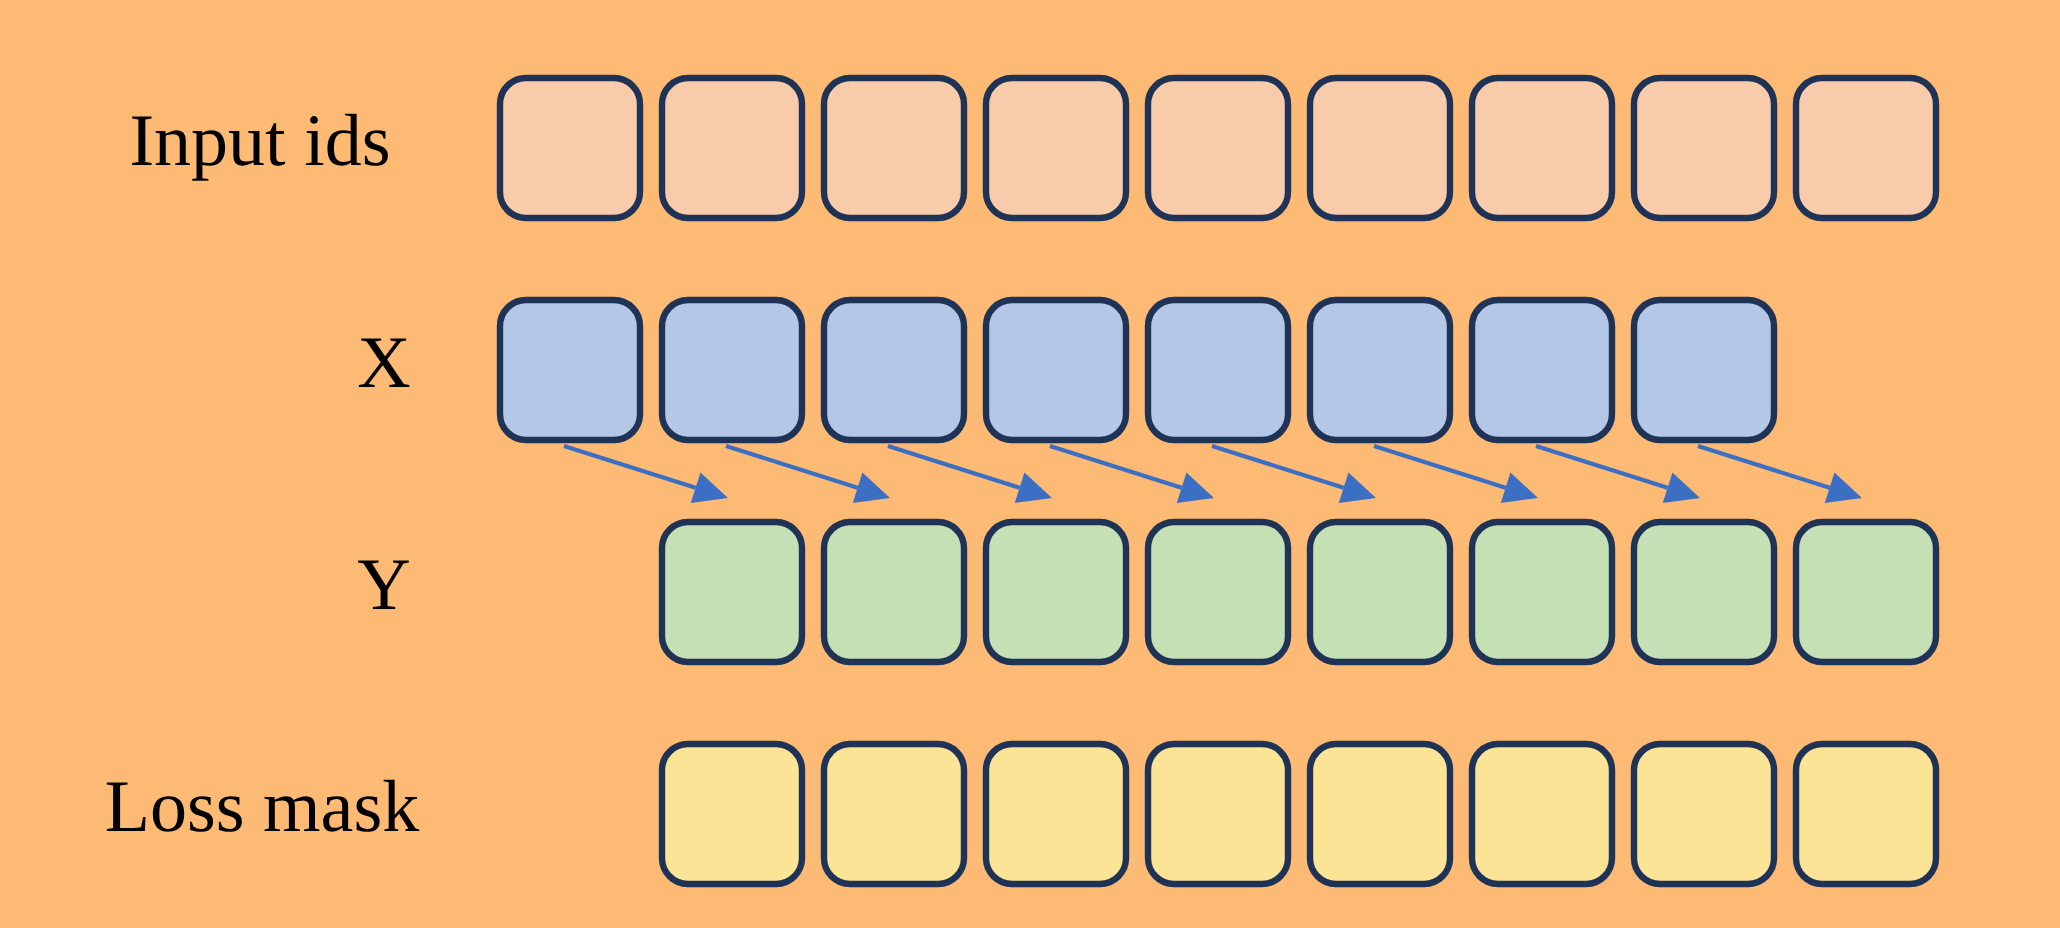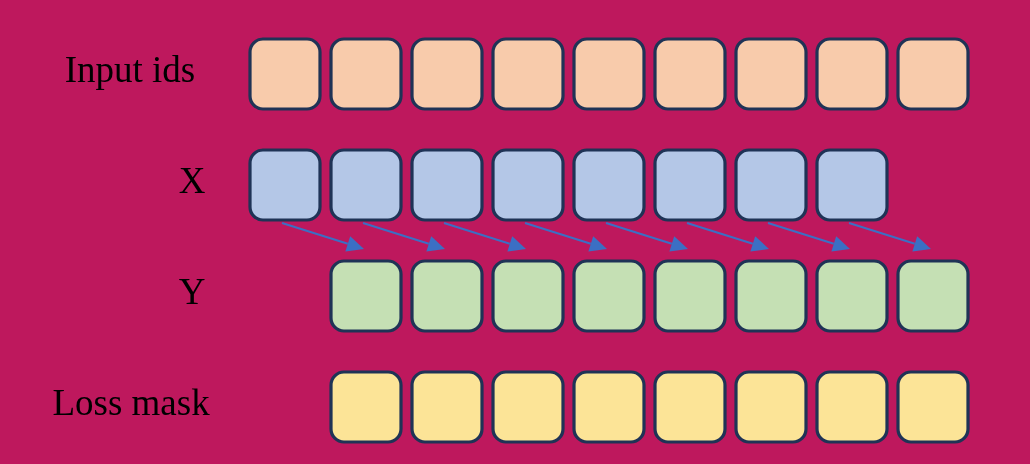--- a/index.html
+++ b/index.html
@@ -10,21 +10,21 @@
   body {
     width: 1030px;
     height: 464px;
     overflow: hidden;
     font-family: "Liberation Serif", "DejaVu Serif", serif;
   }
   #diagram-root {
     position: relative;
     width: 1030px;
     height: 464px;
-    background: #be185d;
+    background: #fdba74;
   }
   #diagram-svg {
     position: absolute;
     left: 0;
     top: 0;
     width: 1030px;
     height: 464px;
     display: block;
   }
   .row-label {

